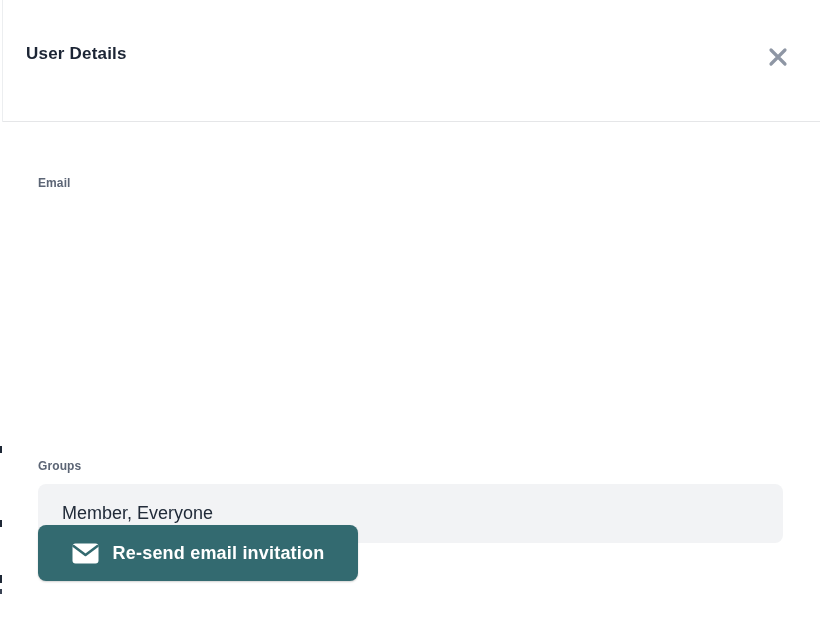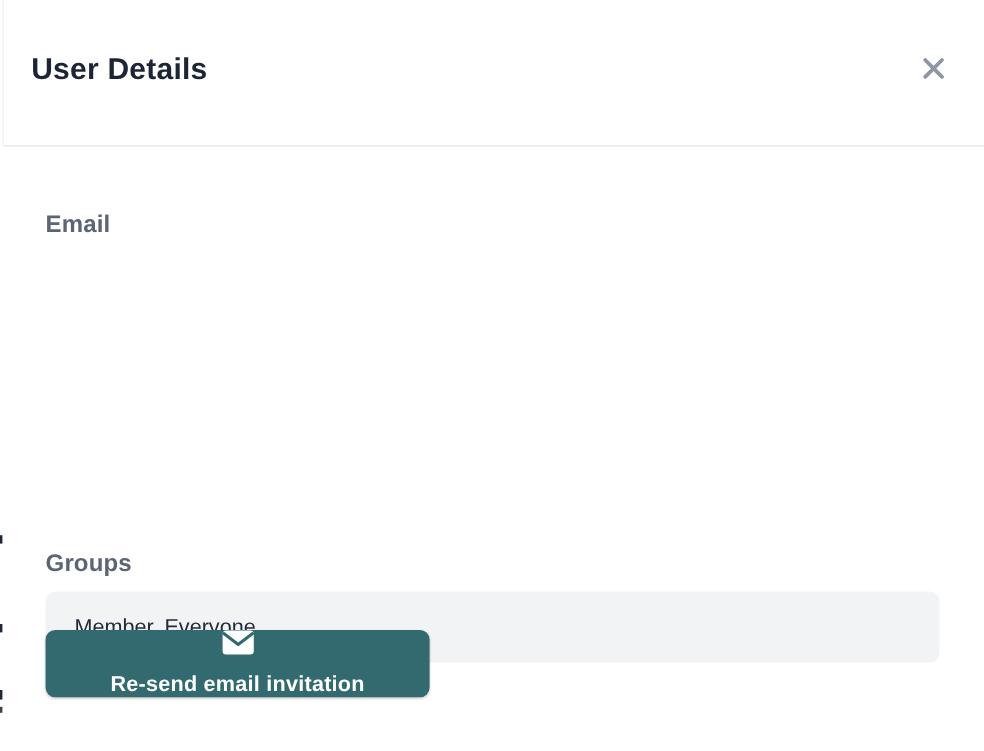--- a/index.html
+++ b/index.html
@@ -45,21 +45,21 @@
     position: absolute;
     left: 0; top: 0;
     width: 100%; height: 122px;
     background: #ffffff;
     border-bottom: 1px solid #e5e6e8;
     box-shadow: -1px 0 0 #eceef0;
   }
   .modal-title {
     position: absolute;
     left: 23px; top: 44px;
-    font-size: 25px;
+    font-size: 17px;
     font-weight: bold;
     color: #1c2535;
     letter-spacing: 0.2px;
   }
   .close-btn {
     position: absolute;
     right: 28px; top: 43px;
     width: 28px; height: 28px;
     background: none;
     border: none;
@@ -77,21 +77,21 @@
     height: 503px;
   }
 
   .field-group { position: absolute; left: 35px; width: 745px; }
   .fg-email   { top: 53px; }
   .fg-license { top: 171px; }
   .fg-groups  { top: 289px; margin-top: 47px; }
 
   .field-label {
     display: block;
-    font-size: 20px;
+    font-size: 12px;
     font-weight: bold;
     color: #5c6575;
     margin-bottom: 11px;
     letter-spacing: 0.1px;
   }
   .field-box {
     width: 745px;
     height: 59px;
     background: #f2f3f5;
     border: none;
@@ -119,21 +119,20 @@
     font-family: "Liberation Sans", sans-serif;
     font-size: 18px;
     font-weight: bold;
     display: inline-flex;
     align-items: center;
     justify-content: center;
     gap: 14px;
     cursor: pointer;
     box-shadow: 0 1px 2px rgba(0,0,0,0.18);
     letter-spacing: 0.2px;
-    flex-direction: column;
   }
   .btn-resend { width: 320px; background: #336a70; }
   .btn-revoke { width: 253px; background: #b13129; }
 
   .icon { display: inline-flex; align-items: center; justify-content: center; }
 </style>
 </head>
 <body>
 
 <div class="screen">

